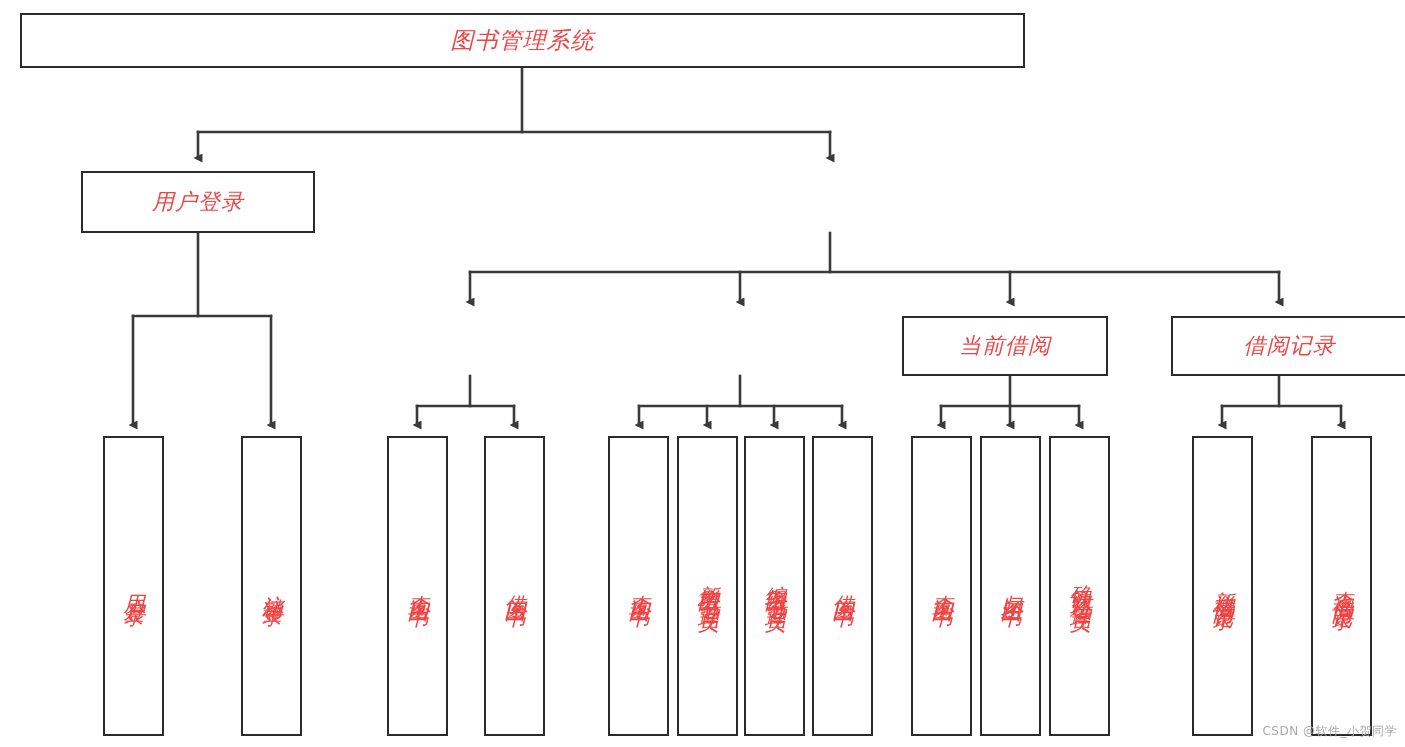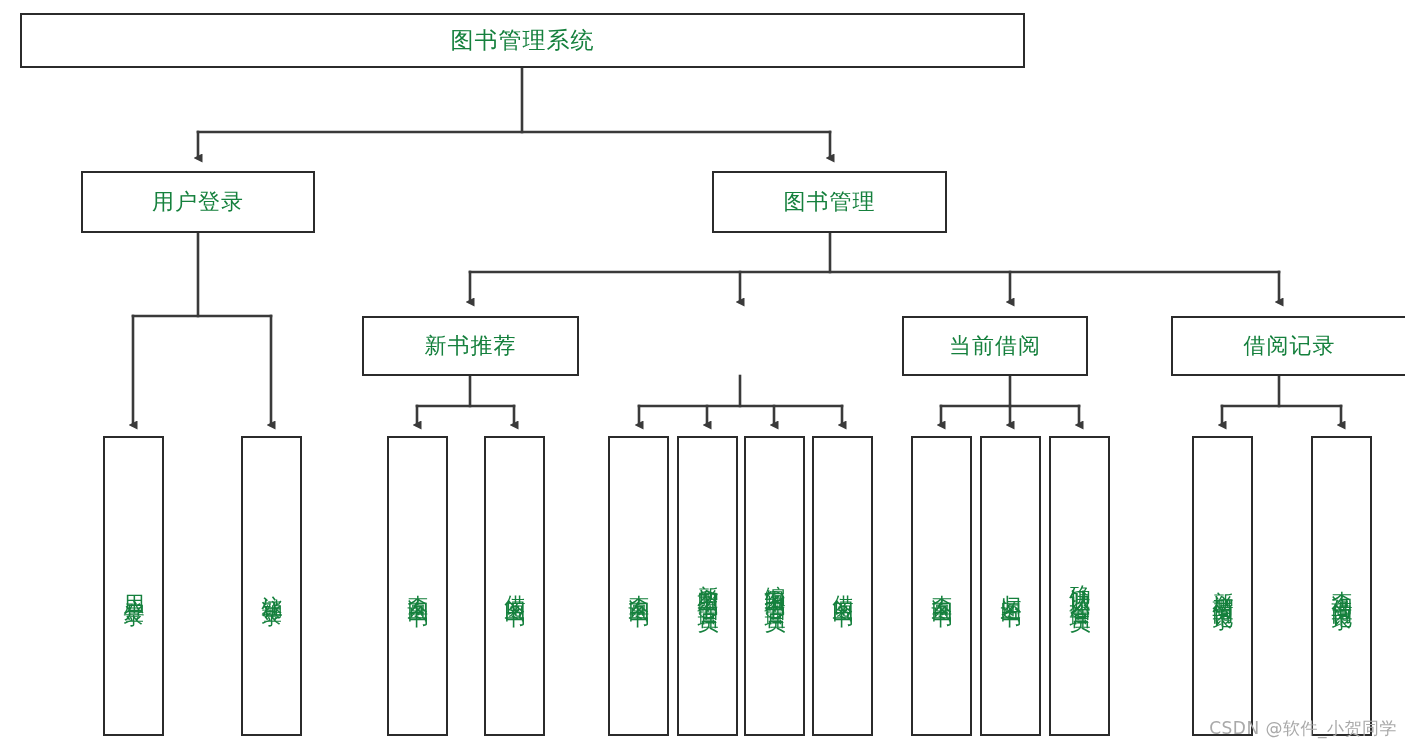--- a/index.html
+++ b/index.html
@@ -30,24 +30,25 @@
     position: absolute;
     box-sizing: border-box;
     background: #ffffff;
     border: 2.5px solid #2b2b2b;
     display: flex;
     align-items: center;
     justify-content: center;
     overflow: hidden;
   }
   .node .label {
-    color: #15803d;
+    color: #ef4444;
     text-align: center;
     line-height: 1.12;
     white-space: pre;
+    font-style: italic;
   }
   .node.horizontal .label {
     font-size: 22px;
     letter-spacing: 1px;
   }
   .node.root .label {
     font-size: 23px;
     letter-spacing: 1px;
   }
   .node.vertical {
@@ -59,21 +60,21 @@
     text-orientation: upright;
     font-size: 21px;
     letter-spacing: 4px;
     line-height: 1;
     max-height: 282px;
   }
   .watermark {
     position: absolute;
     right: 8px;
     bottom: 7px;
-    font-size: 17px;
+    font-size: 12px;
     color: #a9a9a9;
     letter-spacing: 0.5px;
     white-space: nowrap;
     pointer-events: none;
   }
 </style>
 </head>
 <body>
 
 <div id="diagram-root">
@@ -128,28 +129,22 @@
     </g>
   </svg>
 
   <div class="node root horizontal" style="left:20px; top:13px; width:1005px; height:55px;">
     <span class="label">图书管理系统</span>
   </div>
 
   <div class="node horizontal" style="left:81px; top:171px; width:234px; height:62px;">
     <span class="label">用户登录</span>
   </div>
-  <div class="node horizontal" style="left:712px; top:171px; width:235px; height:62px;">
-    <span class="label">图书管理</span>
-  </div>
 
-  <div class="node horizontal" style="left:362px; top:316px; width:217px; height:60px;">
-    <span class="label">新书推荐</span>
-  </div>
-  <div class="node horizontal" style="left:902px; top:316px; width:186px; height:60px;">
+  <div class="node horizontal" style="left:902px; top:316px; width:206px; height:60px;">
     <span class="label">当前借阅</span>
   </div>
   <div class="node horizontal" style="left:1171px; top:316px; width:237px; height:60px;">
     <span class="label">借阅记录</span>
   </div>
 
   <div class="node vertical" style="left:103px; top:436px; width:61px; height:300px;">
     <span class="label">用户登录</span>
   </div>
   <div class="node vertical" style="left:241px; top:436px; width:61px; height:300px;">

